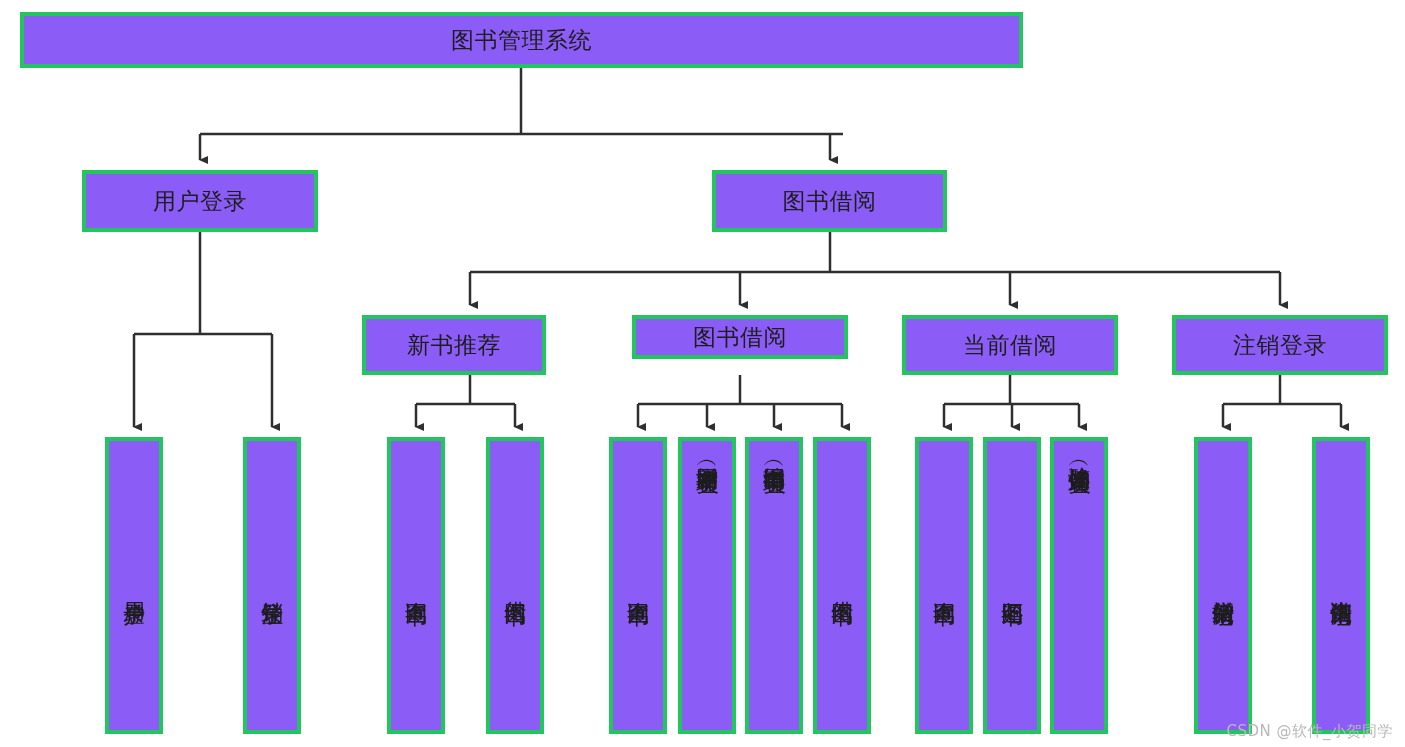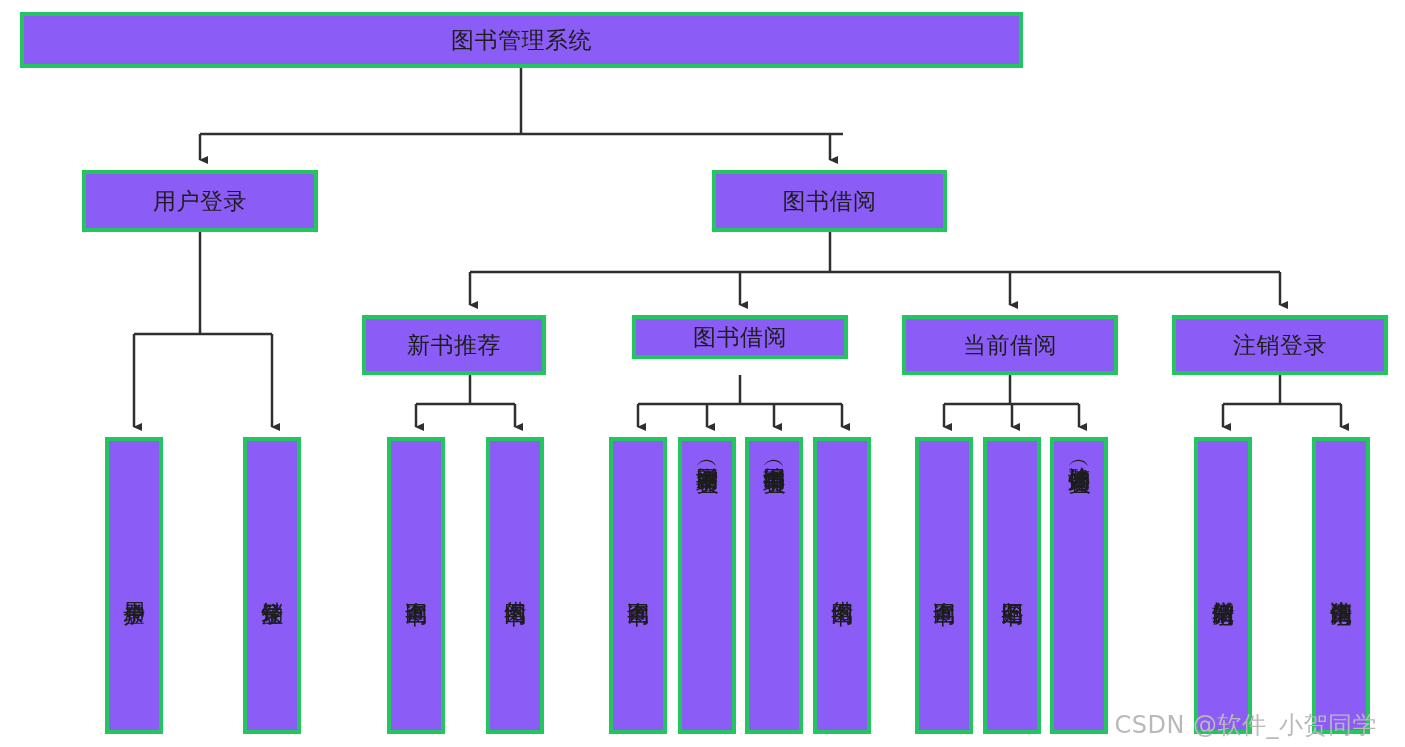--- a/index.html
+++ b/index.html
@@ -61,23 +61,23 @@
   svg.connectors {
     position: absolute;
     left: 0;
     top: 0;
     width: 1405px;
     height: 747px;
     pointer-events: none;
   }
   .watermark {
     position: absolute;
-    right: 28px;
+    right: 12px;
     bottom: 6px;
-    font-size: 24px;
+    font-size: 15px;
     color: #b9b9b9;
     white-space: nowrap;
     letter-spacing: 0.5px;
   }
 </style>
 </head>
 <body>
 
 <div id="diagram-root">
 

